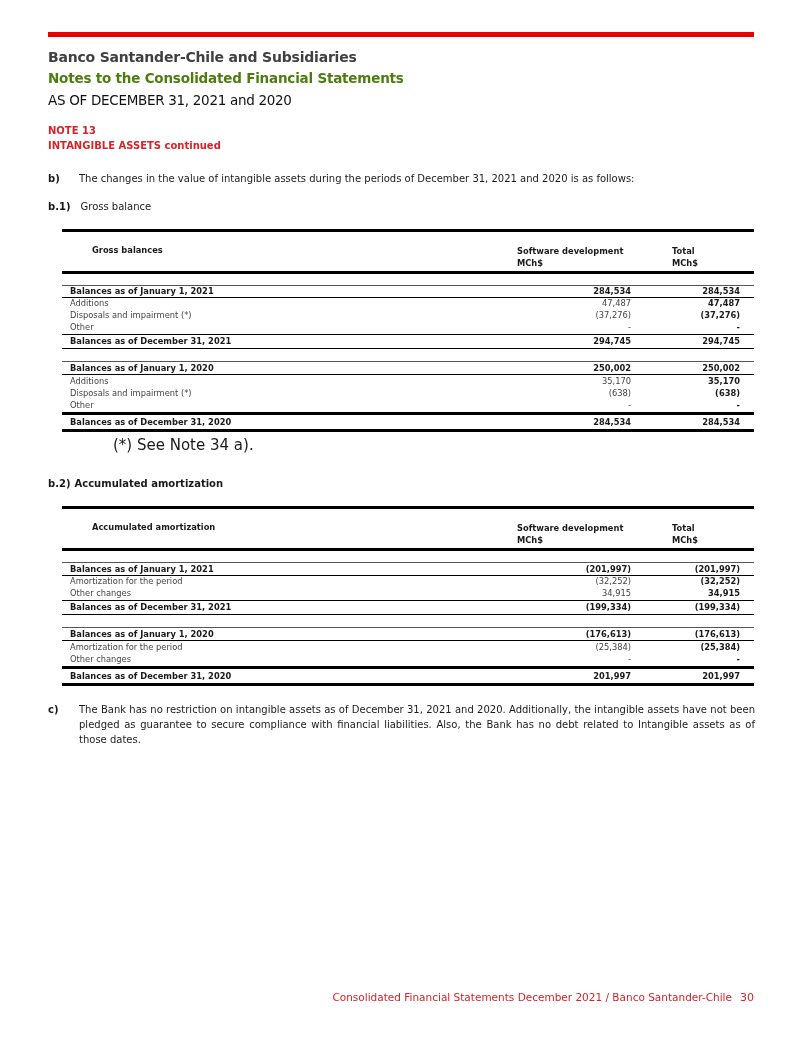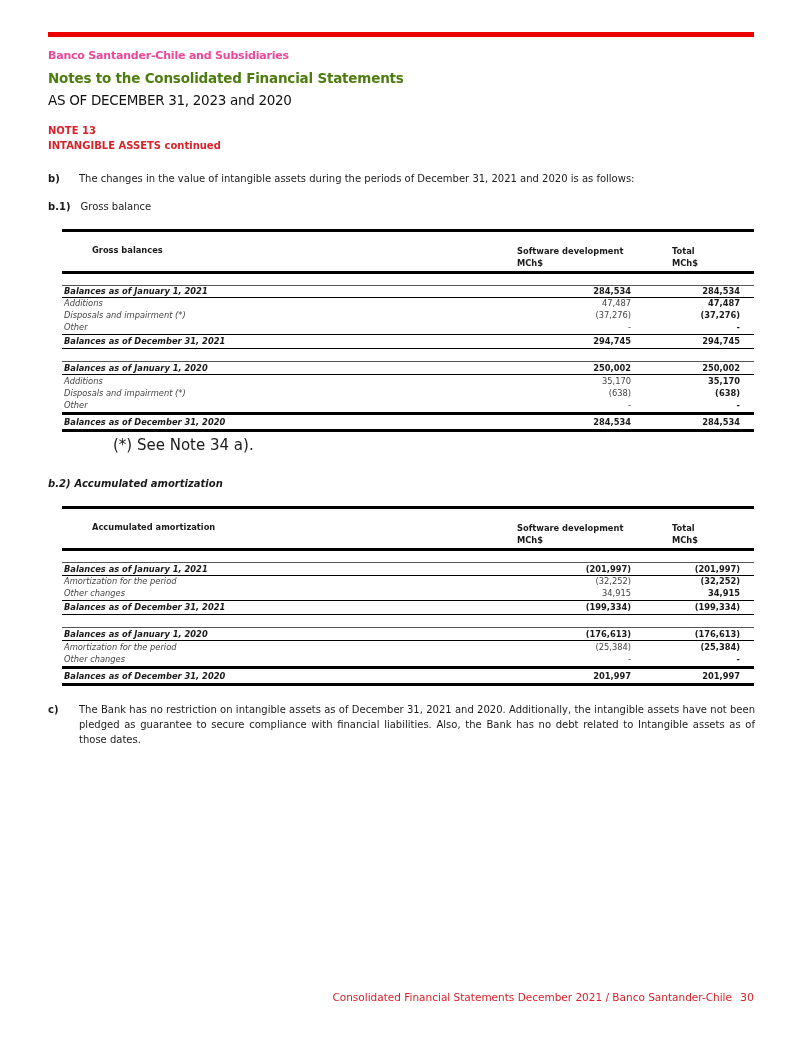--- a/index.html
+++ b/index.html
@@ -1,37 +1,37 @@
 <!DOCTYPE html>
 <html><head>
 <meta charset="utf-8">
 <style>
   html, body { margin: 0; padding: 0; background: #ffffff; }
   body { width: 811px; height: 1050px; position: relative; overflow: hidden;
          font-family: "DejaVu Sans", "Liberation Sans", sans-serif; color: #1a1a1a; }
   .red-bar { position: absolute; left: 48px; top: 32px; width: 706px; height: 5px; background: #ec0000; }
-  .hdr-company { position: absolute; left: 48px; top: 49px; font-size: 11px; font-weight: bold; letter-spacing: -0.2px; color: #ec4899; }
+  .hdr-company { position: absolute; left: 48px; top: 49px; font-size: 14px; font-weight: bold; letter-spacing: -0.2px; color: #404040; }
   .hdr-notes { position: absolute; left: 48px; top: 70px; font-size: 13.5px; font-weight: bold; color: #4d7c0f; letter-spacing: -0.2px; }
   .hdr-asof { position: absolute; left: 48px; top: 92px; font-size: 13.5px; color: #111; letter-spacing: -0.3px; }
   .note-num { position: absolute; left: 48px; top: 125px; font-size: 10px; font-weight: bold; color: #d8222a; }
   .note-title { position: absolute; left: 48px; top: 140px; font-size: 10px; font-weight: bold; color: #d8222a; }
   .para { position: absolute; left: 48px; font-size: 10px; color: #1a1a1a; }
   .para .lbl { font-weight: bold; display: inline-block; }
   .p-b { top: 173px; }
   .p-b .lbl { width: 31px; }
   .p-b1 { top: 201px; }
   .p-b1 .lbl { margin-right: 10px; }
-  .p-b2 { top: 478px; font-weight: bold; font-style: italic; }
+  .p-b2 { top: 478px; font-weight: bold; }
   .p-b2 .lbl { margin-right: 4px; }
   .footnote { position: absolute; left: 89px; top: 436px; font-size: 15px; color: #1a1a1a; margin-left: 24px; }
 
   .tbl { position: absolute; left: 62px; width: 692px; font-size: 8.3px; }
   .tbl .line { position: absolute; left: 0; width: 692px; background: #000; }
   .tbl .row { position: absolute; left: 0; width: 692px; height: 12px; line-height: 12px; }
-  .tbl .row .c0 { position: absolute; left: 2px; font-style: italic; }
+  .tbl .row .c0 { position: absolute; left: 8px; }
   .tbl .row .c1 { position: absolute; right: 123px; text-align: right; }
   .tbl .row .c2 { position: absolute; right: 14px; text-align: right; }
   .tbl .row.bold { font-weight: bold; }
   .tbl .row .c2 { font-weight: bold; }
   .tbl .row.light .c0, .tbl .row.light .c1 { color: #444; font-weight: normal; }
   .tbl .hdr-label { position: absolute; left: 2px; font-weight: bold; margin-left: 28px; }
   .tbl .hdr-col { position: absolute; text-align: left; font-weight: bold; line-height: 12px; }
 
   .para-c { position: absolute; left: 48px; top: 702px; width: 707px; font-size: 10px; line-height: 15px; color: #1a1a1a; }
   .para-c .lbl { position: absolute; left: 0; top: 0; font-weight: bold; }
@@ -39,21 +39,21 @@
 
   .footer { position: absolute; right: 57px; top: 991px; font-size: 10.5px; color: #d8222a; }
   .footer .page { margin-left: 8px; font-size: 11px; }
 </style>
 </head>
 <body>
 
 <div class="red-bar"></div>
 <div class="hdr-company">Banco Santander-Chile and Subsidiaries</div>
 <div class="hdr-notes">Notes to the Consolidated Financial Statements</div>
-<div class="hdr-asof">AS OF DECEMBER 31, 2023 and 2020</div>
+<div class="hdr-asof">AS OF DECEMBER 31, 2021 and 2020</div>
 
 <div class="note-num">NOTE 13</div>
 <div class="note-title">INTANGIBLE ASSETS continued</div>
 
 <div class="para p-b">
   <span class="lbl">b)</span><span>The changes in the value of  intangible assets during the periods  of December 31, 2021 and 2020 is as follows:</span>
 </div>
 
 <div class="para p-b1">
   <span class="lbl">b.1)</span><span>Gross balance</span>

